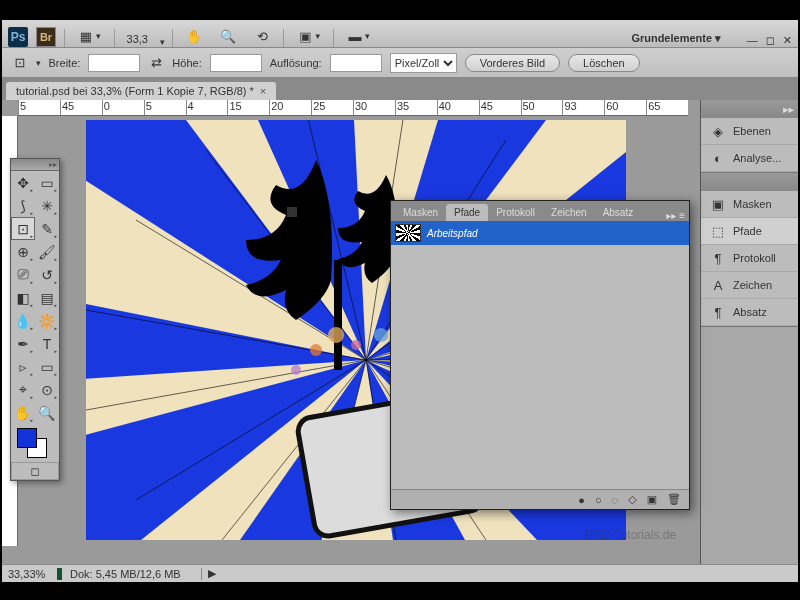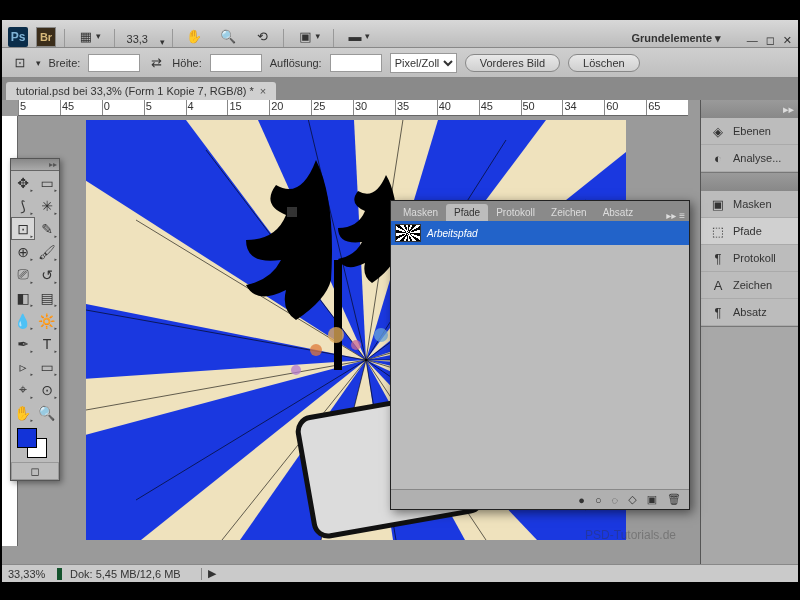--- a/index.html
+++ b/index.html
@@ -139,21 +139,21 @@
         <div>5</div>
         <div>4</div>
         <div>15</div>
         <div>20</div>
         <div>25</div>
         <div>30</div>
         <div>35</div>
         <div>40</div>
         <div>45</div>
         <div>50</div>
-        <div>34</div>
+        <div>93</div>
         <div>60</div>
         <div>65</div>
     </div>
     <div class="ruler-v"></div>
     <div class="canvas-area">
       <div class="canvas">
         <svg width="540" height="420" viewBox="0 0 540 420">
           <defs>
               <clipPath id="cp">
                 <rect width="540" height="420"></rect>

